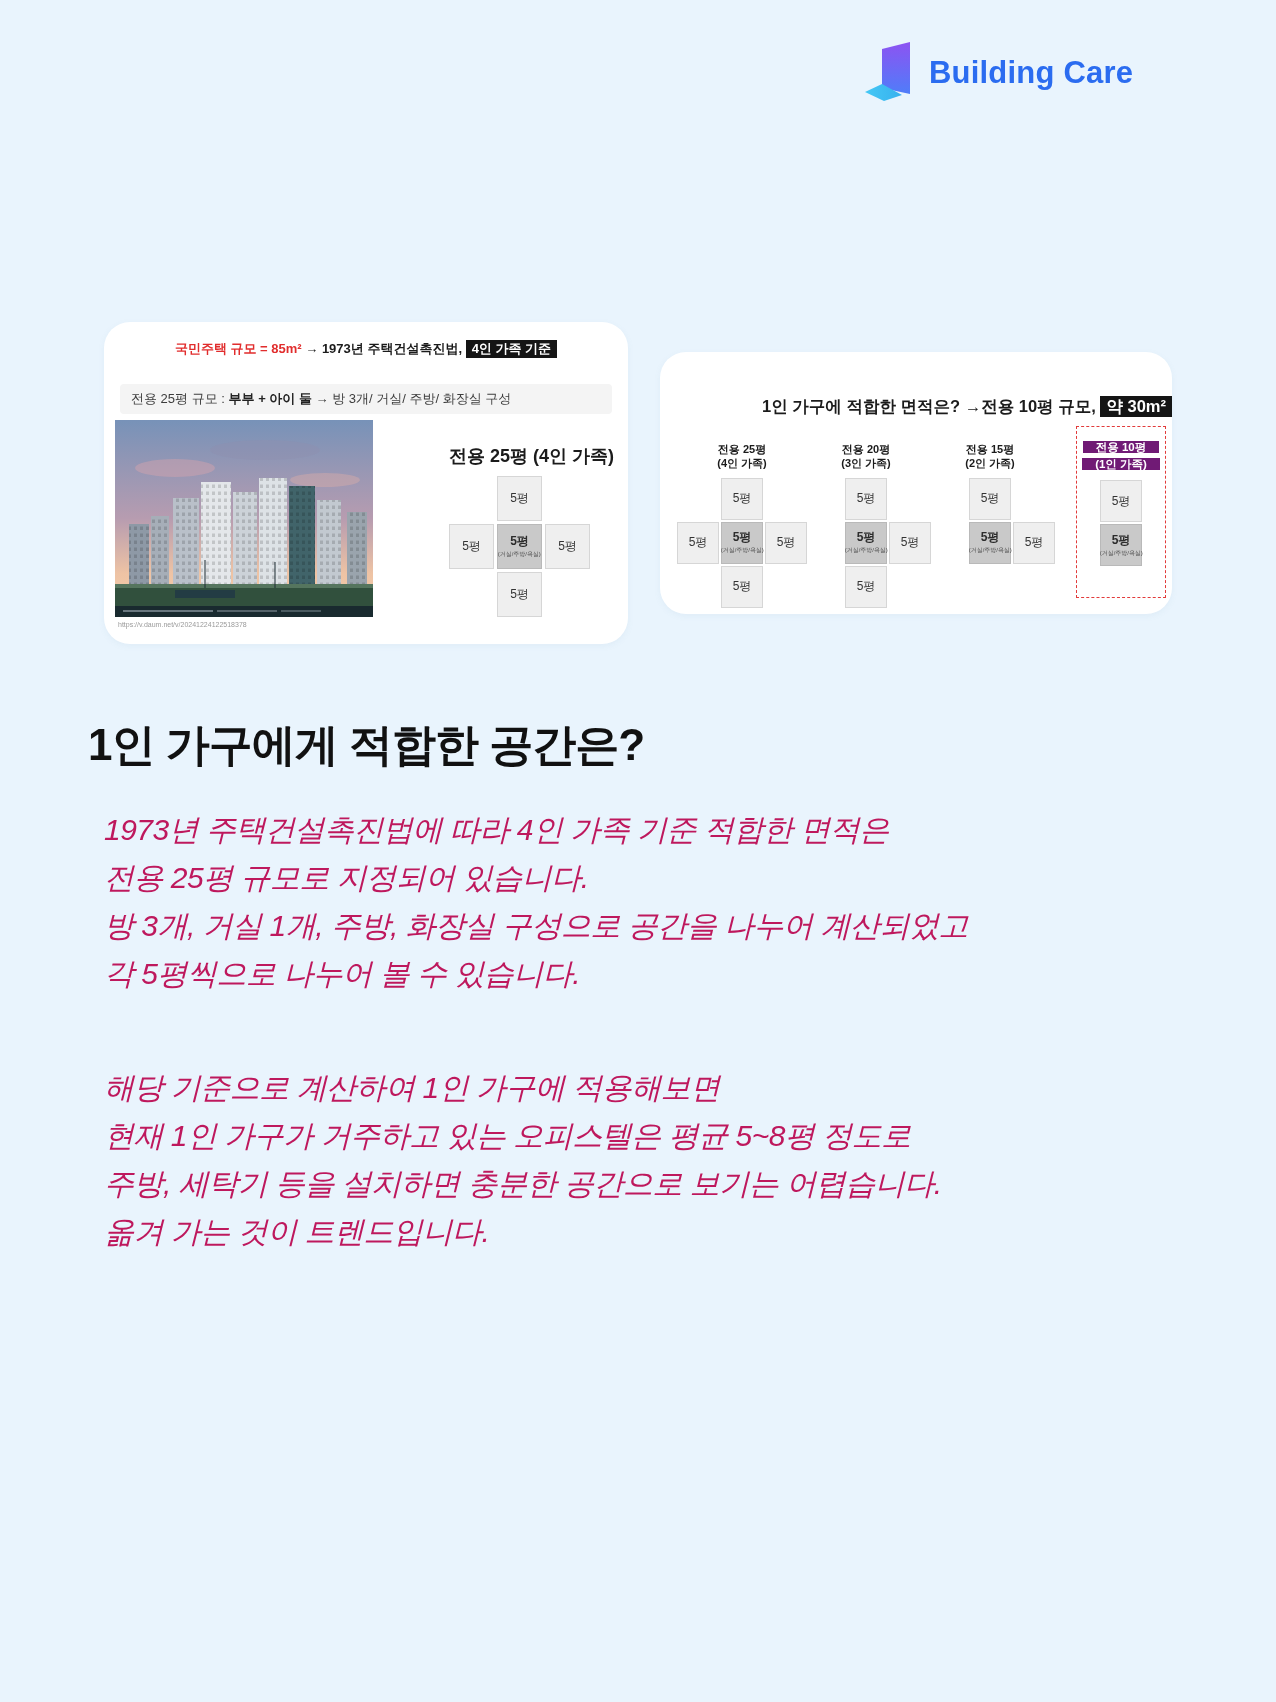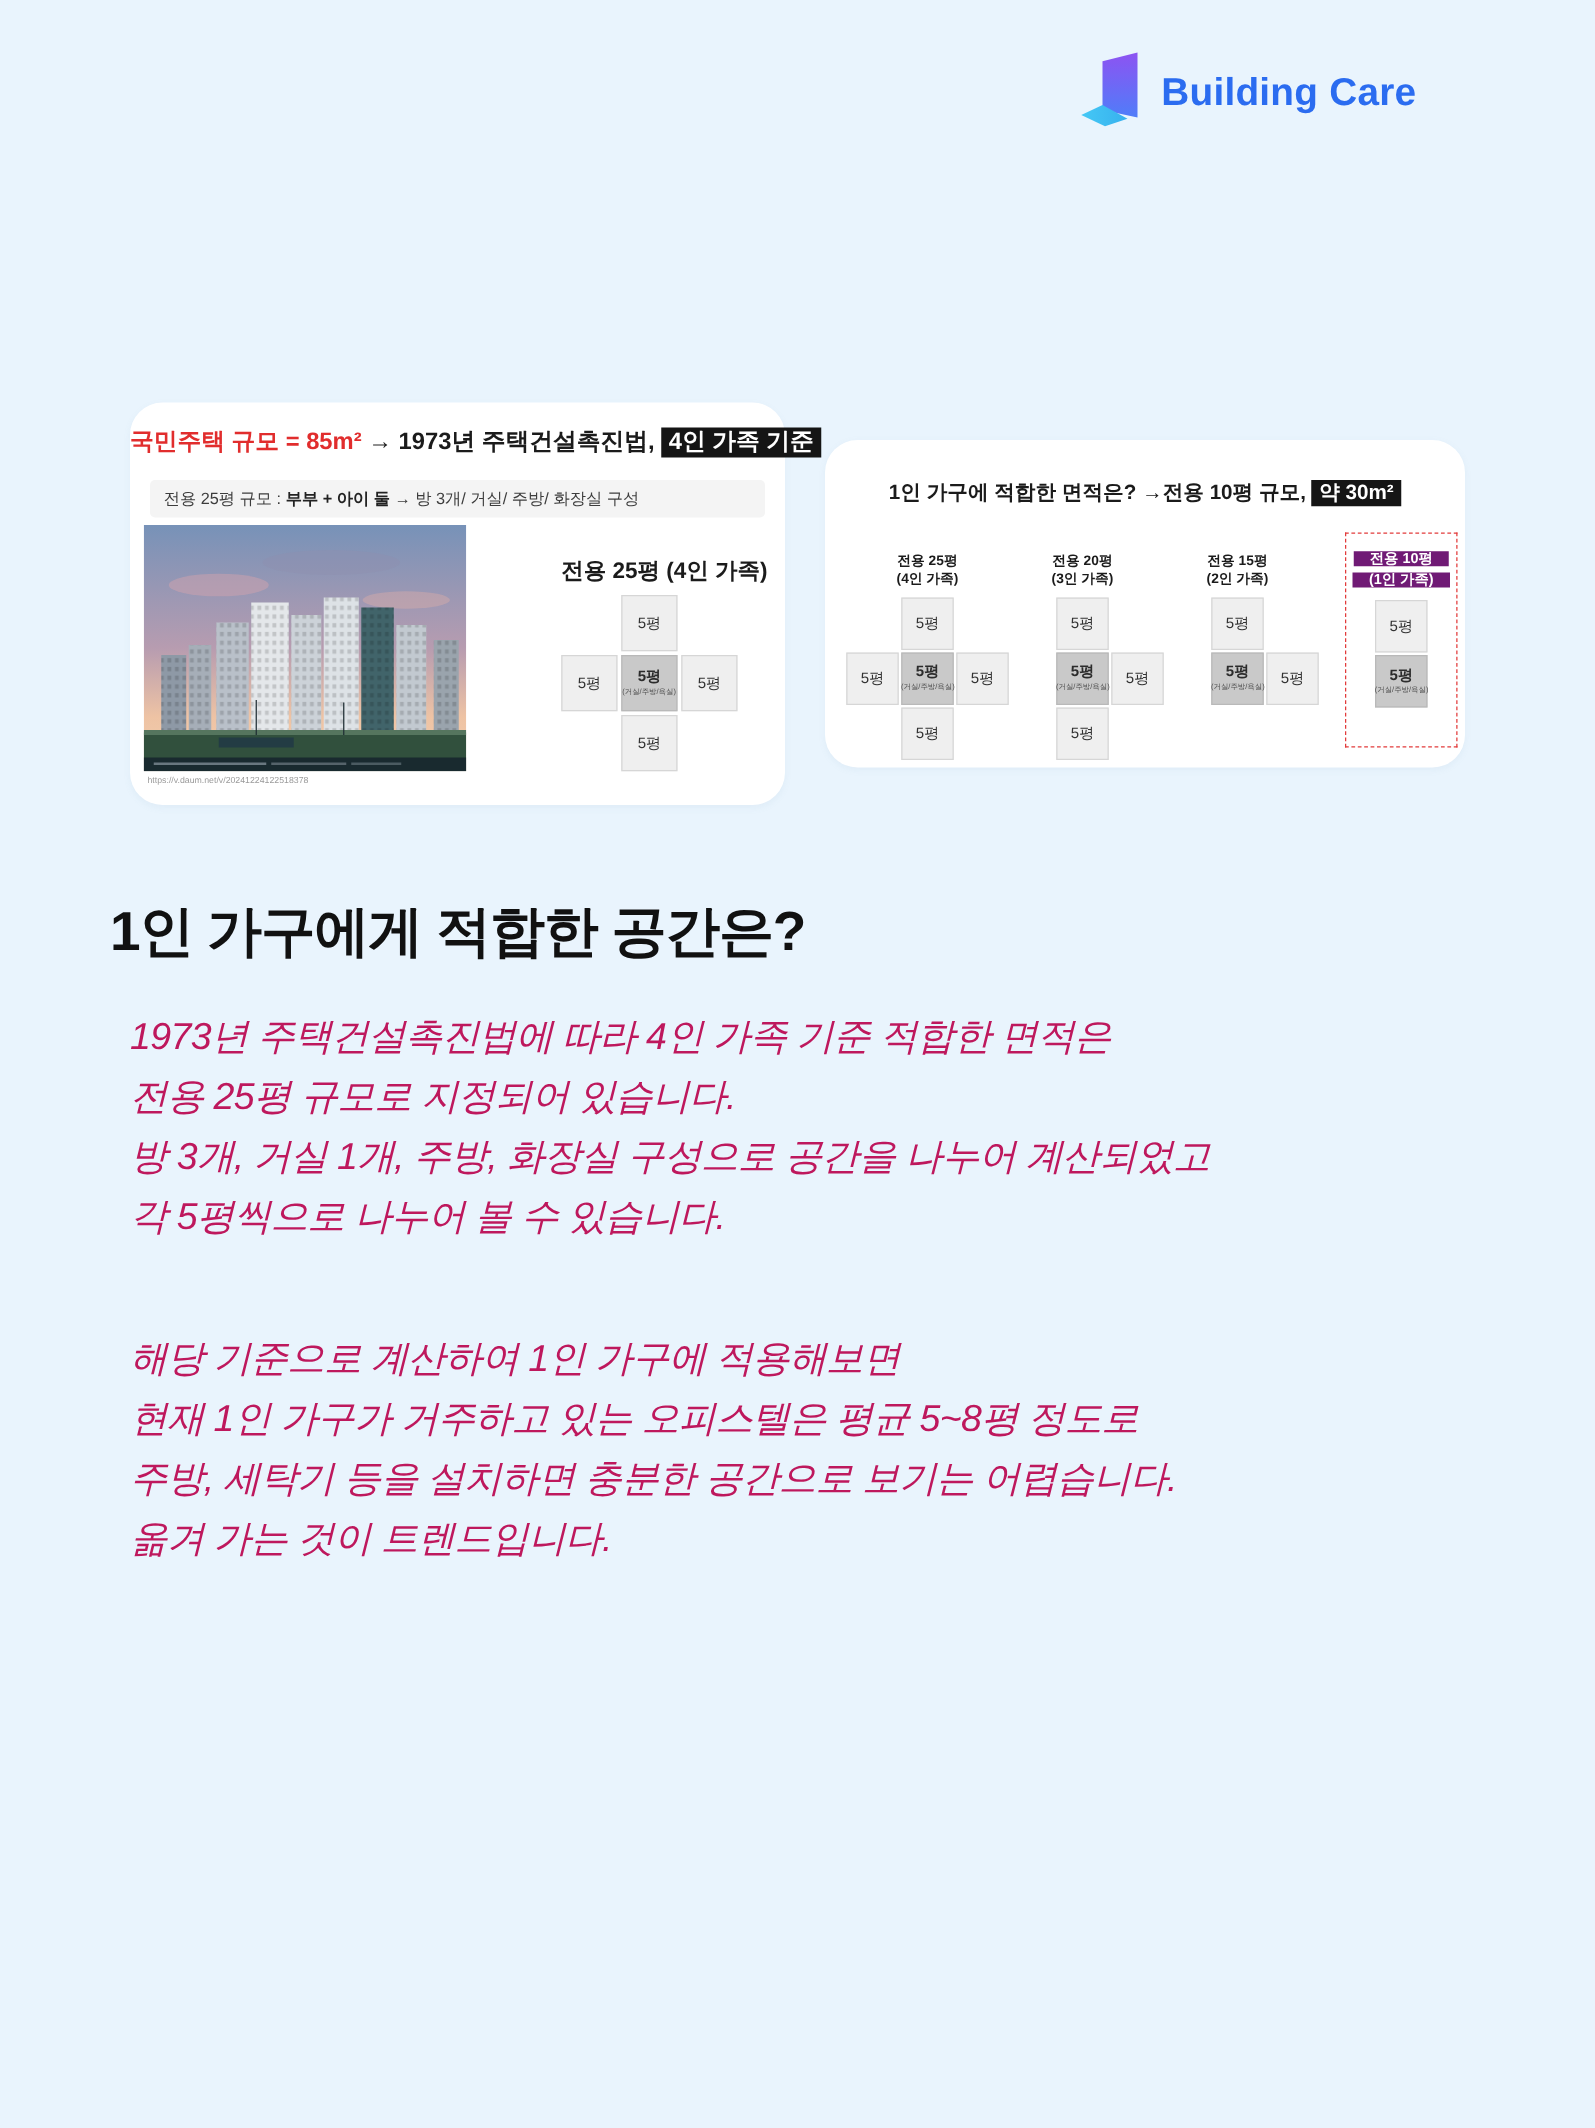--- a/index.html
+++ b/index.html
@@ -13,21 +13,21 @@
   
   .logo { position:absolute; top:40px; left:864px; display:flex; align-items:center; gap:13px; }
   .logo-text { font-size:31px; font-weight:bold; color:#2b6cf0; letter-spacing:0.2px; }
 
   
   .card { position:absolute; background:#ffffff; border-radius:26px; box-shadow:0 2px 6px rgba(120,150,180,.08); }
   .card1 { left:104px; top:322px; width:524px; height:322px; }
   .card2 { left:660px; top:352px; width:512px; height:262px; }
 
   
-  .c1-title { margin-top:18px; text-align:center; font-size:19px; font-weight:bold; color:#1b1b1b; white-space:nowrap; }
+  .c1-title { margin-top:18px; text-align:center; font-size:13px; font-weight:bold; color:#1b1b1b; white-space:nowrap; }
   .c1-title .red { color:#e12d2d; }
   .badge { background:#151515; color:#ffffff; padding:1px 6px 2px; font-weight:bold; }
   .c1-subtitle { position:absolute; left:16px; right:16px; top:62px; background:#f4f4f4; border-radius:4px;
                  padding:6px 11px; font-size:13px; color:#3c3c3c; white-space:nowrap; }
   .c1-subtitle b { color:#222; }
   .photo-wrap { position:absolute; left:11px; top:98px; width:258px; height:197px; }
   .photo-wrap svg { display:block; }
   .photo-caption { position:absolute; left:14px; top:299px; font-size:7px; color:#9a9a9a; letter-spacing:0; }
 
   
@@ -39,21 +39,21 @@
   .cell .note { font-size:7px; font-weight:normal; color:#4e4e4e; margin-top:2px; white-space:nowrap; transform:scale(.85); }
   .pos-t { grid-column:2; grid-row:1; } .pos-l { grid-column:1; grid-row:2; }
   .pos-c { grid-column:2; grid-row:2; } .pos-r { grid-column:3; grid-row:2; }
   .pos-b { grid-column:2; grid-row:3; }
 
   .c1-cross { position:absolute; left:345px; top:122px; width:141px; }
   .c1-cross .cross-title { font-size:18px; margin-bottom:8px; white-space:nowrap; }
   .c1-cross .grid3 { grid-template-columns:repeat(3,45px); grid-template-rows:repeat(3,45px); }
 
   
-  .c2-title { margin-top:31px; text-align:center; font-size:16.5px; font-weight:bold; color:#1b1b1b; white-space:nowrap; }
+  .c2-title { margin-top:44px; text-align:right; font-size:16.5px; font-weight:bold; color:#1b1b1b; white-space:nowrap; }
   .c2-col { position:absolute; top:90px; width:132px; }
   .c2-col .cross-title { font-size:11px; line-height:1.3; margin-bottom:7px; }
   .c2-col .grid3 { grid-template-columns:repeat(3,42px); grid-template-rows:repeat(3,42px); gap:2px; margin:0 auto; width:130px; }
   .c2-col1 { left:16px; } .c2-col2 { left:140px; } .c2-col3 { left:264px; }
   .c2-col4 { position:absolute; left:416px; top:74px; width:90px; height:172px;
              border:1.5px dashed #e23b3b; padding-top:12px; text-align:center; }
   .c2-col4 .cross-title { font-size:11.5px; line-height:1.45; margin-bottom:8px; }
   .c2-col4 .hl { background:#701a75; color:#fff; padding:0 13px; }
   .stack { display:flex; flex-direction:column; gap:2px; align-items:center; }
   .stack .cell { width:42px; height:42px; }

